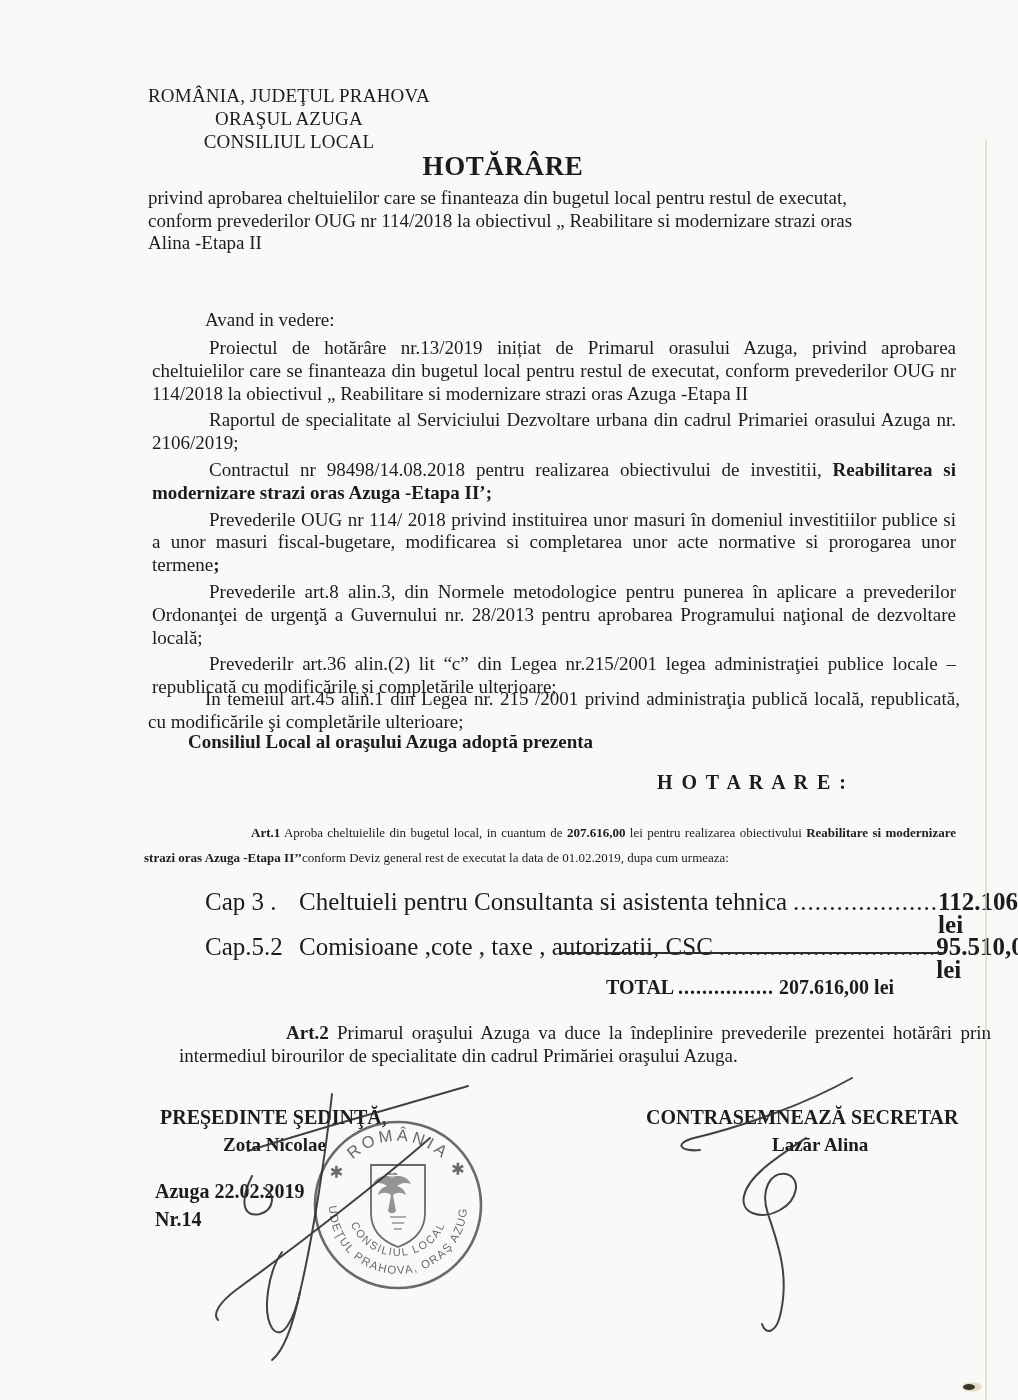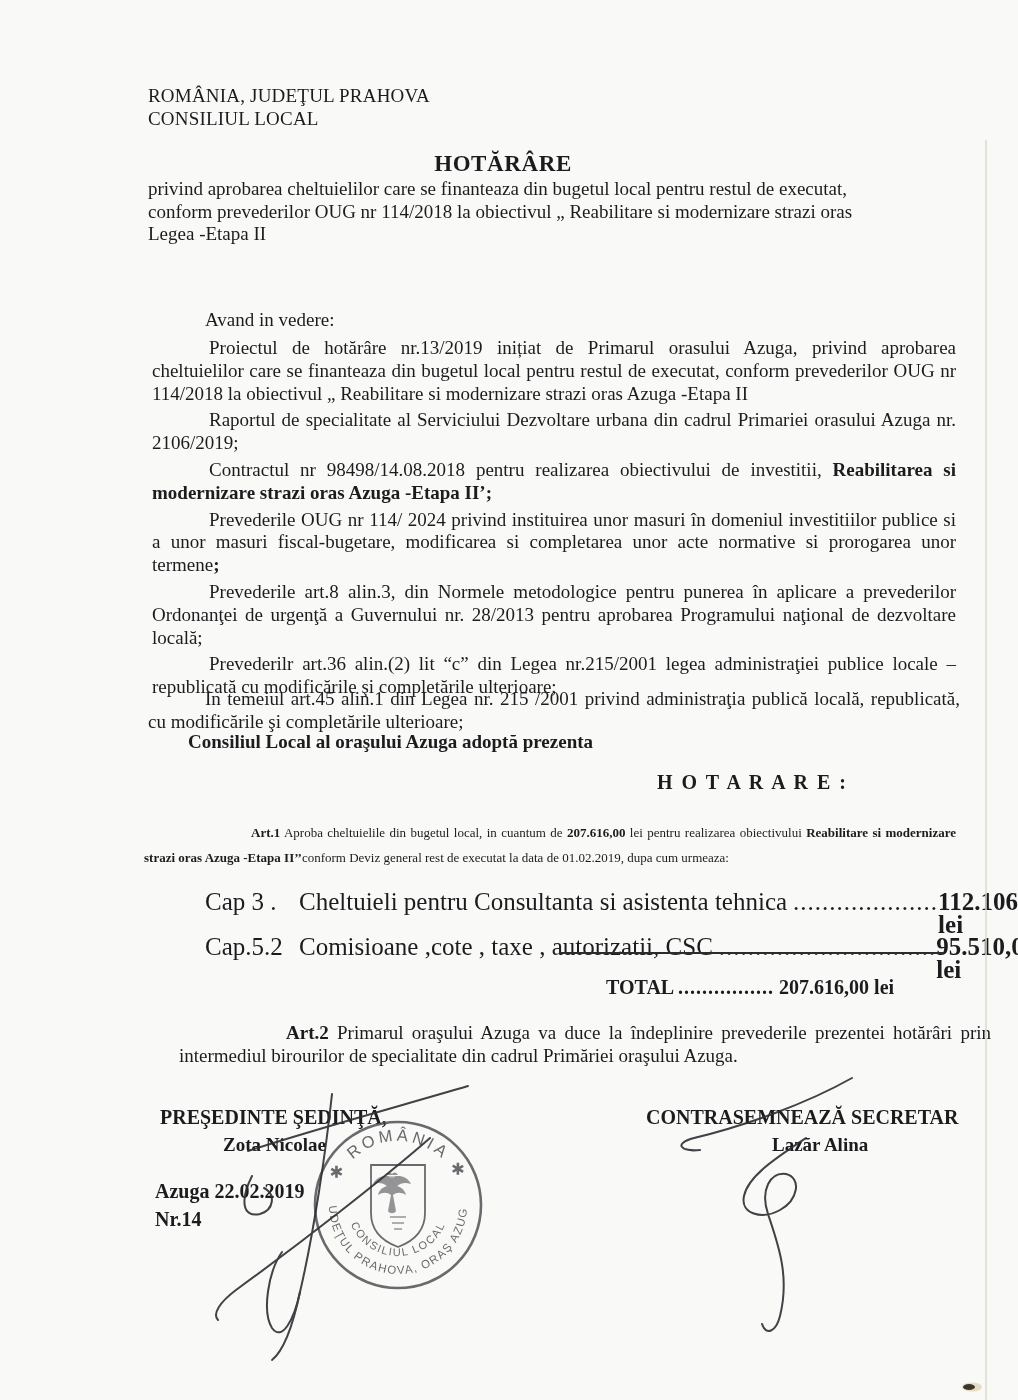--- a/index.html
+++ b/index.html
@@ -6,23 +6,23 @@
   .page{
     position:relative;
     width:1018px;height:1400px;
     margin:0 auto;
     background:#f9f9f7;
     overflow:hidden;
     font-family:"Liberation Serif", serif;
     color:#1c1c1e;
   }
   .abs{position:absolute;}
-  .header{left:148px;top:84px;font-size:19px;line-height:23px;letter-spacing:.2px;}
-  .doc-title{left:148px;top:151px;width:710px;text-align:center;font-weight:bold;font-size:23px;letter-spacing:.6px;}
-  .subtitle{left:148px;top:178px;width:812px;font-size:19px;line-height:22.5px;}
+  .header{left:148px;top:84px;font-size:19px;line-height:23px;letter-spacing:.2px;text-align:center;}
+  .doc-title{left:148px;top:151px;width:710px;text-align:center;font-weight:bold;font-size:27px;letter-spacing:.6px;}
+  .subtitle{left:148px;top:187px;width:812px;font-size:19px;line-height:22.5px;}
   .preamble-label{left:205px;top:309px;font-size:19px;}
   .considerations{left:148px;top:333px;width:812px;font-size:19px;line-height:22.8px;text-align:justify;}
   .considerations p{margin:4px;text-indent:57px;}
   .legal-basis{left:148px;top:688px;width:812px;font-size:19px;line-height:22.5px;text-align:justify;text-indent:57px;}
   .adoption{left:188px;top:731px;font-size:19px;font-weight:bold;}
   .decision-heading{left:148px;top:771px;width:700px;text-align:right;font-weight:bold;font-size:20px;letter-spacing:2px;}
   .art1{left:144px;top:820px;width:812px;font-size:13px;line-height:25px;text-align:justify;text-indent:107px;}
   .budget{left:205px;top:891px;width:752px;font-size:25px;line-height:22.5px;}
   .budget-line{display:flex;}
   .budget-chapter{width:94px;flex:none;}
@@ -44,38 +44,39 @@
   .overlay{position:absolute;left:0;top:0;width:1018px;height:1400px;pointer-events:none;}
   .stamp-text{font-family:"Liberation Sans", sans-serif;fill:#4b4b50;}
 </style>
 </head>
 <body>
 
 <div class="page">
 
   <div class="abs header">
     <div>ROMÂNIA, JUDEŢUL PRAHOVA</div>
+    <div>ORAŞUL AZUGA</div>
     <div>CONSILIUL LOCAL</div>
   </div>
 
   <div class="abs doc-title">HOTĂRÂRE</div>
 
   <div class="abs subtitle">
     <div>privind  aprobarea cheltuielilor care se finanteaza din bugetul local pentru restul de executat,</div>
     <div>conform prevederilor OUG nr 114/2018  la obiectivul „ Reabilitare si modernizare  strazi oras</div>
-    <div>Legea  -Etapa II</div>
+    <div>Alina  -Etapa II</div>
   </div>
 
   <div class="abs preamble-label">Avand in vedere:</div>
 
   <div class="abs considerations">
     <p><span>Proiectul de hotărâre nr.13/2019  inițiat de Primarul orasului Azuga, privind  aprobarea cheltuielilor care se finanteaza din bugetul local pentru restul de executat, conform prevederilor OUG nr 114/2018  la obiectivul „ Reabilitare si modernizare  strazi oras   Azuga  -Etapa II</span></p>
     <p><span>Raportul de specialitate al Serviciului Dezvoltare urbana din cadrul Primariei orasului Azuga nr. 2106/2019;</span></p>
     <p><span>Contractul  nr  98498/14.08.2018 pentru realizarea obiectivului de investitii, </span><span class="b">Reabilitarea si modernizare strazi  oras  Azuga  -Etapa II’;</span></p>
-    <p><span>Prevederile OUG nr 114/ 2024 privind instituirea unor masuri în domeniul investitiilor publice si a unor masuri fiscal-bugetare, modificarea si completarea unor acte normative si prorogarea unor termene</span><span class="b">;</span></p>
+    <p><span>Prevederile OUG nr 114/ 2018 privind instituirea unor masuri în domeniul investitiilor publice si a unor masuri fiscal-bugetare, modificarea si completarea unor acte normative si prorogarea unor termene</span><span class="b">;</span></p>
     <p><span>Prevederile art.8   alin.3, din Normele   metodologice pentru punerea în aplicare a prevederilor Ordonanţei de urgenţă a Guvernului nr. 28/2013 pentru aprobarea Programului naţional de dezvoltare locală;</span></p>
     <p><span>Prevederilr  art.36 alin.(2) lit “c”  din Legea nr.215/2001 legea administraţiei publice locale – republicată cu modificările şi completările ulterioare;</span></p>
   </div>
 
   <div class="abs legal-basis">In temeiul art.45 alin.1 din Legea nr. 215 /2001 privind administraţia publică locală, republicată, cu modificările şi completările ulterioare;</div>
 
   <div class="abs adoption">Consiliul Local al oraşului Azuga adoptă prezenta</div>
 
   <div class="abs decision-heading">H O T A R A R E :</div>
 

